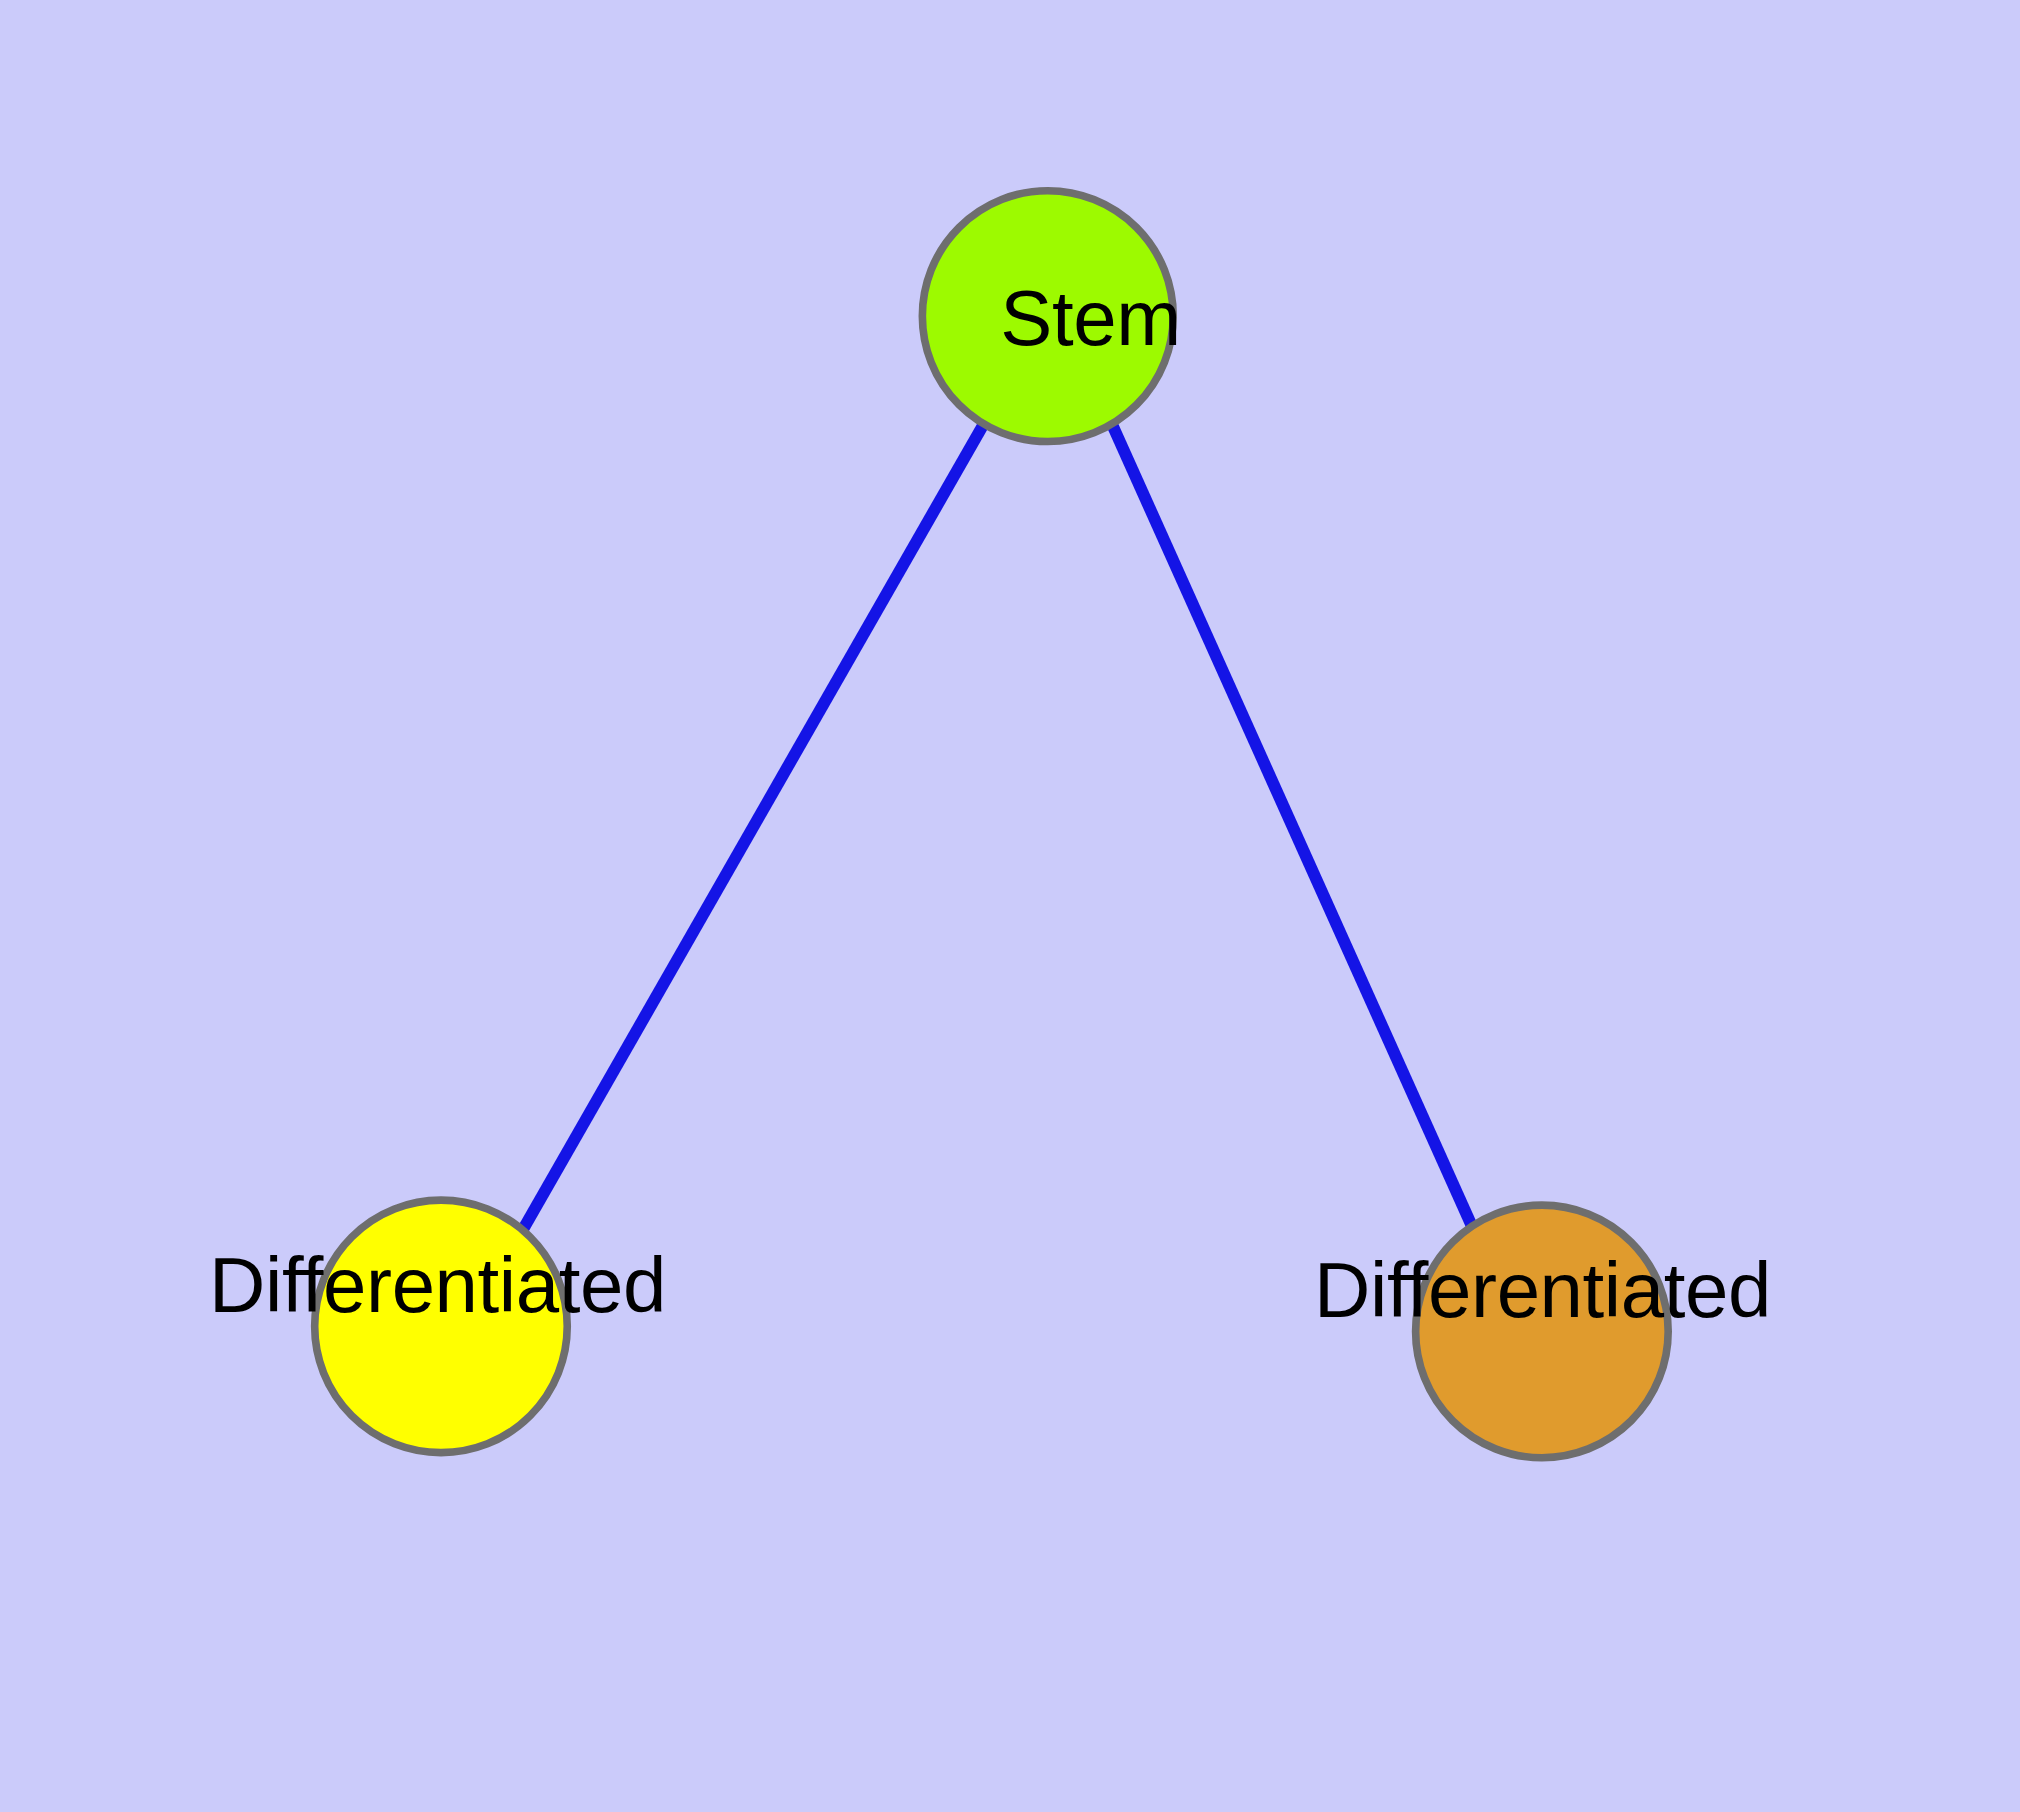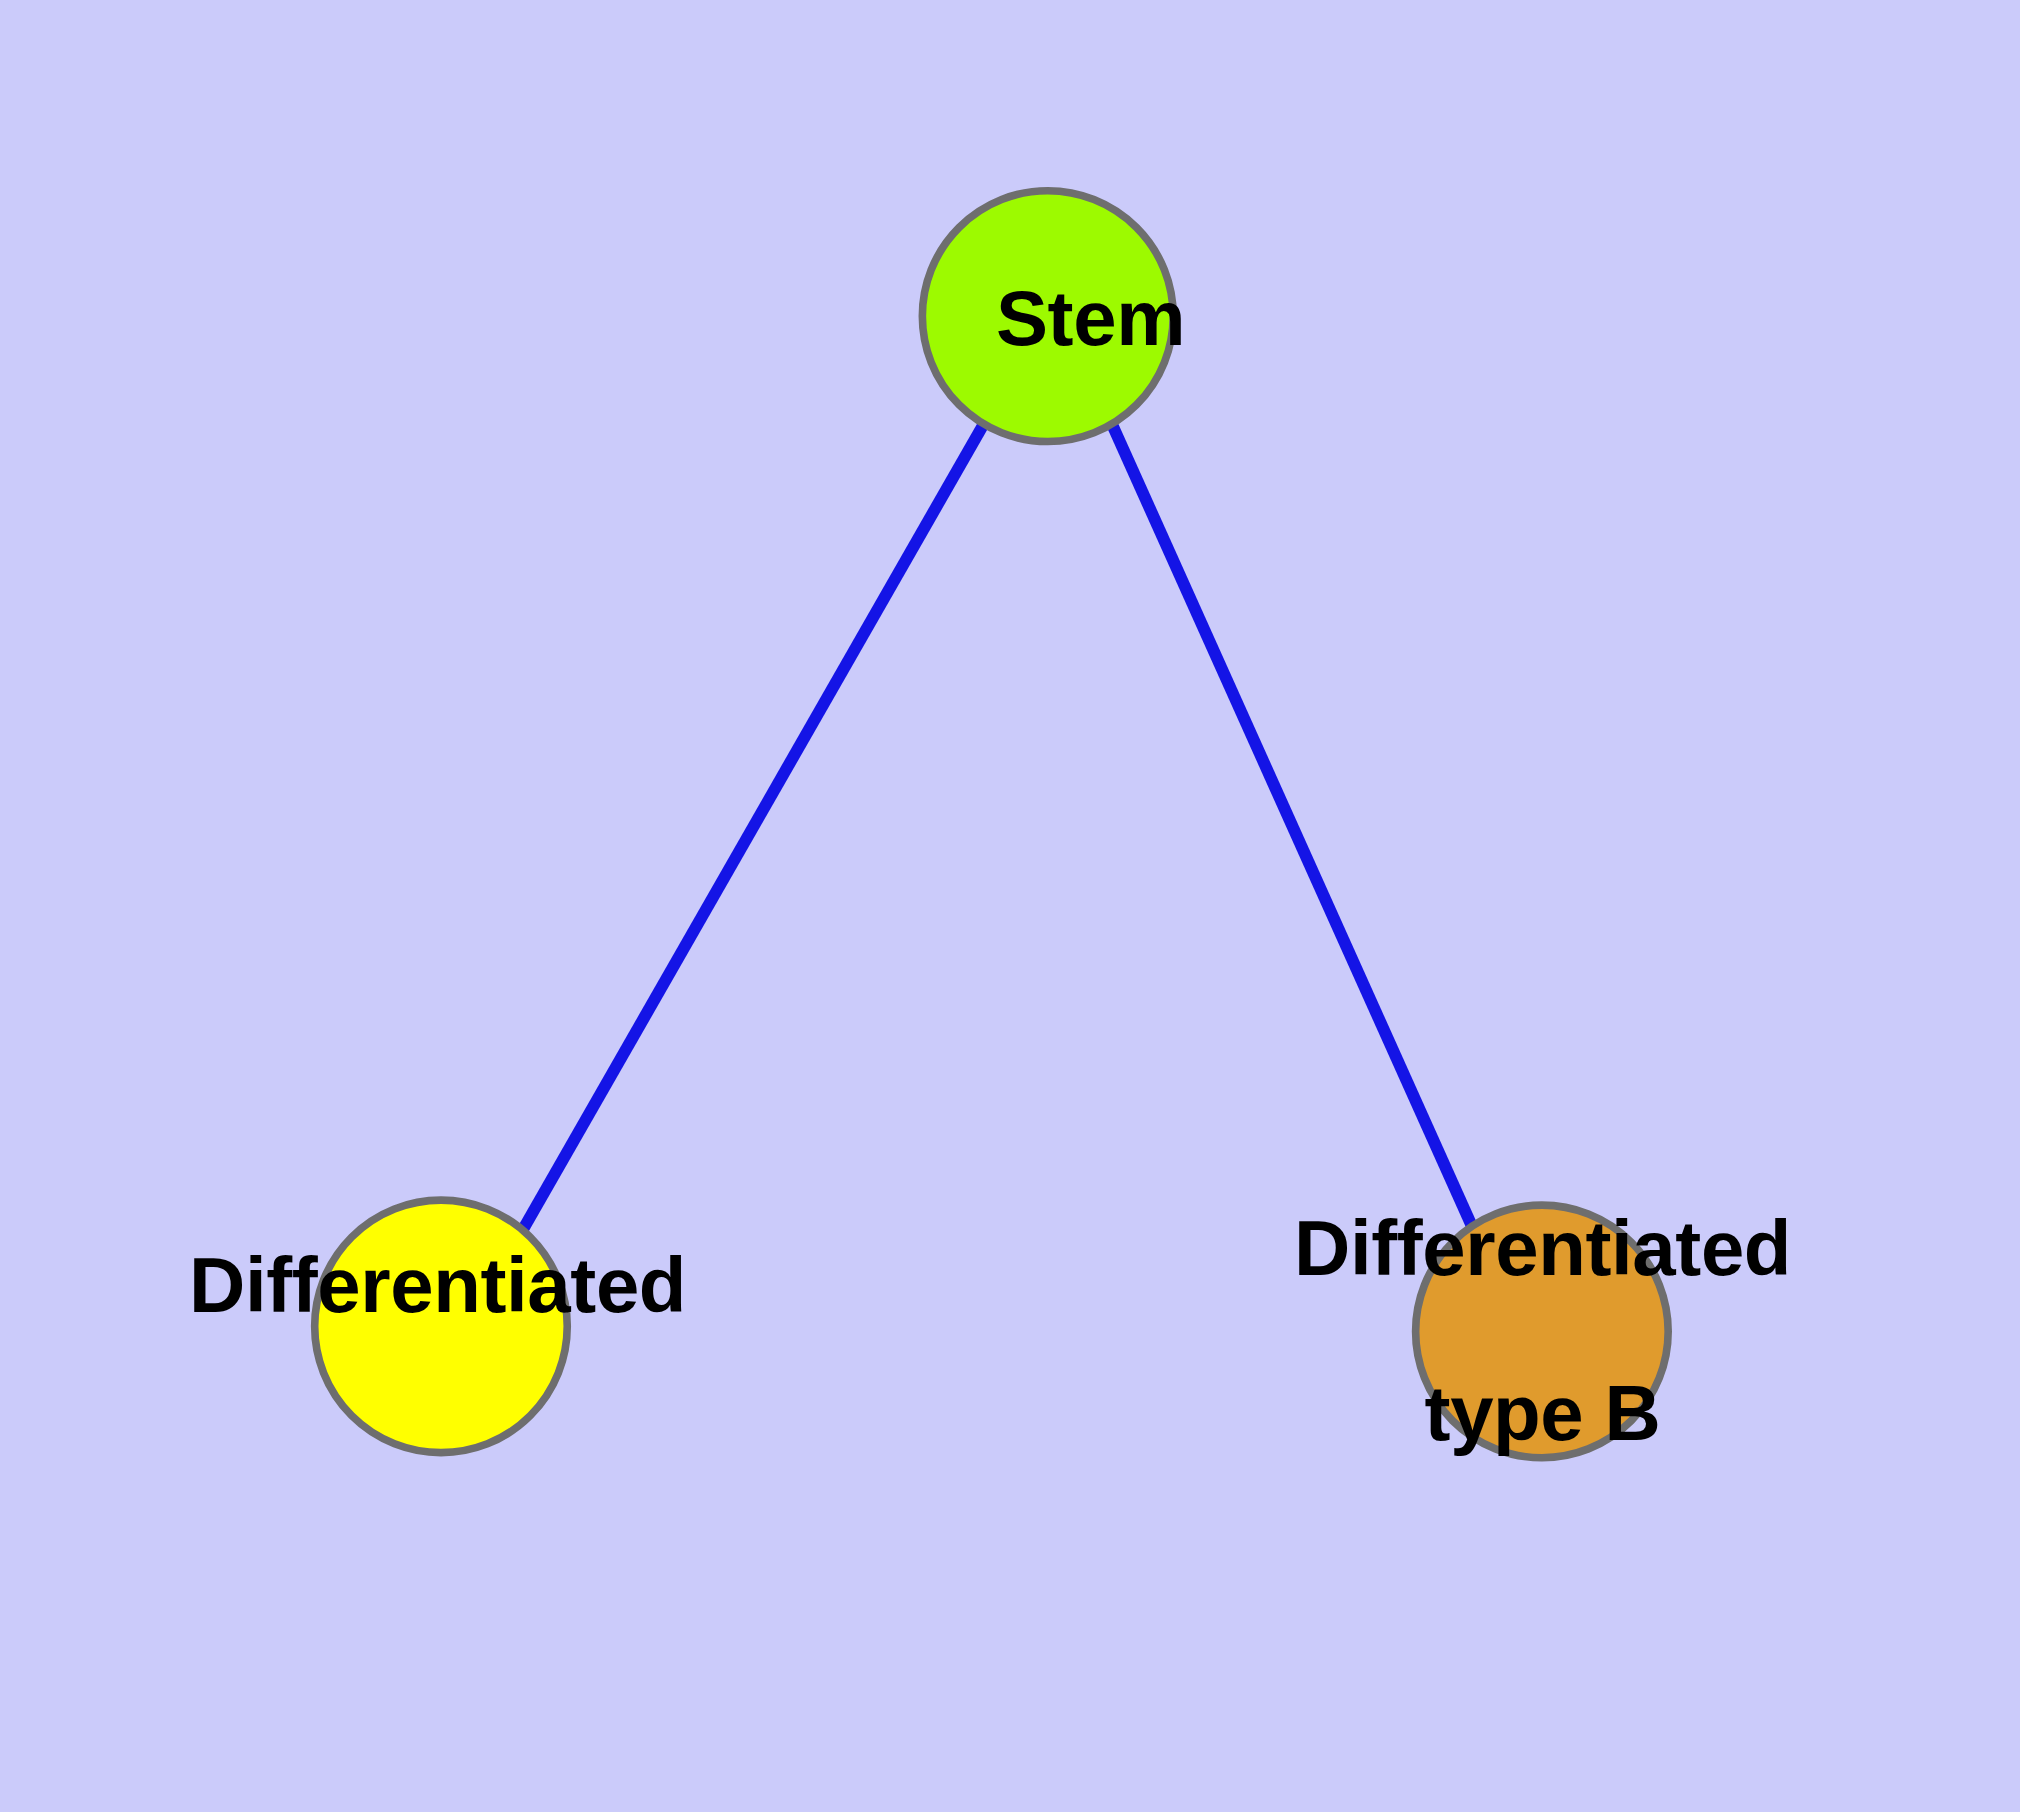--- a/index.html
+++ b/index.html
@@ -21,22 +21,22 @@
     background: #cbcbfa;
   }
   #graph-svg {
     position: absolute;
     inset: 0;
     width: 2021px;
     height: 1812px;
   }
   .node-label {
     position: absolute;
-    text-align: center;
-    font-weight: bold;
+    text-align: left;
+    font-weight: normal;
     font-size: 78px;
     line-height: 1.06;
     color: #000000;
     white-space: pre;
     letter-spacing: -0.4px;
     transform: translate(-50%, -50%);
     pointer-events: none;
     -webkit-font-smoothing: antialiased;
   }
 </style>
@@ -64,17 +64,16 @@
   <div class="node-label" style="left: 1048px; top: 318px; font-size: 78px; color: rgb(0, 0, 0);">
     <span>Stem</span>
   </div>
 
   <div class="node-label" style="left: 395px; top: 1326px; font-size: 78px; color: rgb(0, 0, 0);">
     <span>Differentiated</span><br>
   </div>
 
   <div class="node-label" style="left: 1500px; top: 1331px; font-size: 78px; color: rgb(0, 0, 0);">
     <span>Differentiated</span><br>
-    <span>type B</span>
   </div>
 
 </div>
 
 
 </body></html>

